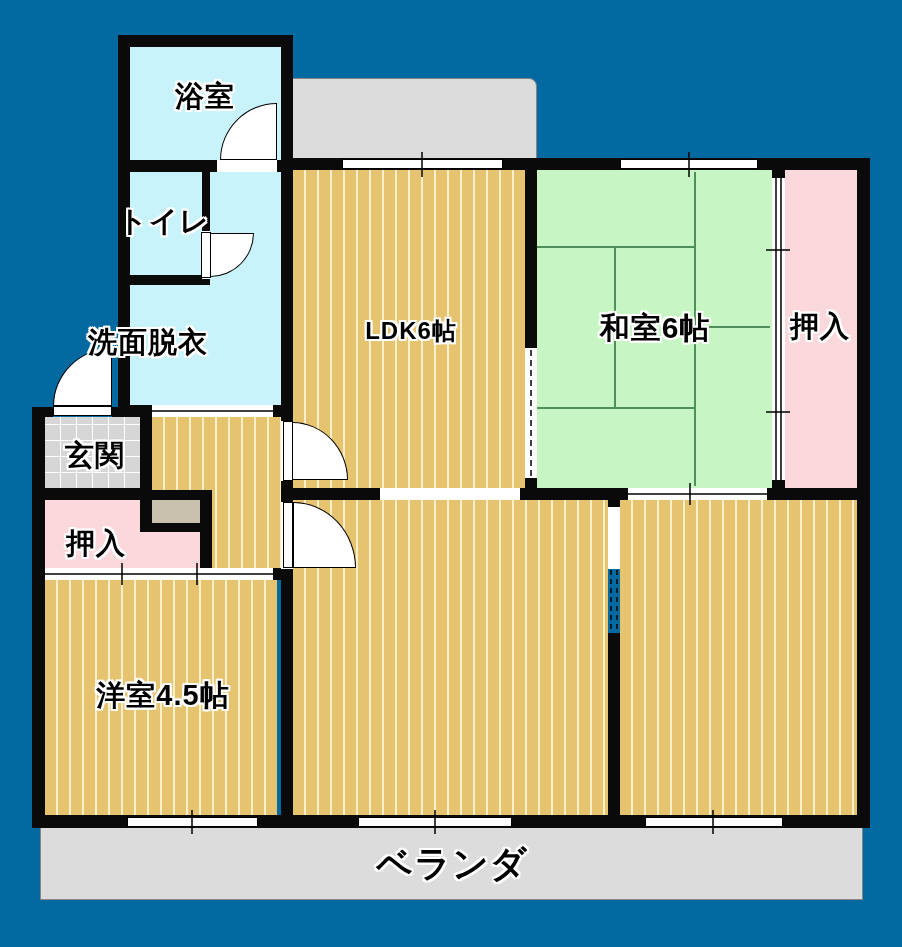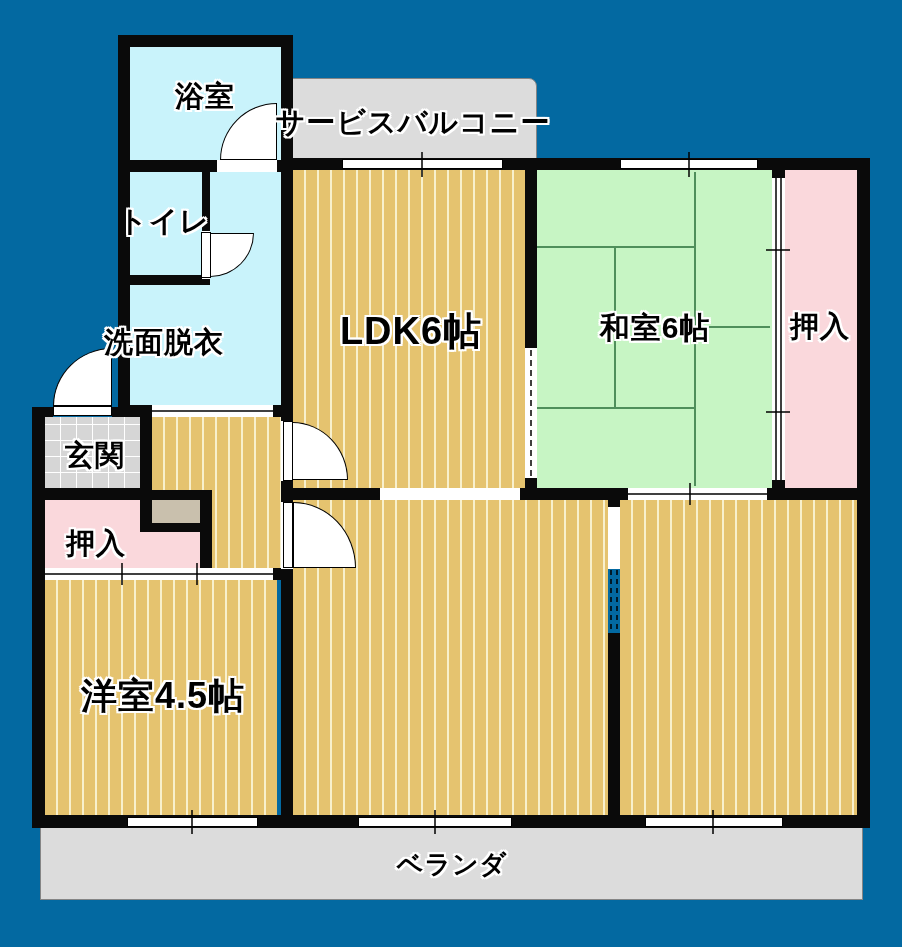--- a/index.html
+++ b/index.html
@@ -133,24 +133,23 @@
   <div class="leaf" style="left:201px;top:232px;width:10px;height:46px;"></div>
   <div class="disc" style="left:210px;top:233px;width:44px;height:44px;border-radius:0 0 100% 0;"></div>
   <div class="leaf" style="left:283px;top:421px;width:10px;height:60px;"></div>
   <div class="disc" style="left:292px;top:422px;width:56px;height:58px;border-radius:0 100% 0 0;"></div>
   <div class="leaf" style="left:283px;top:502px;width:10px;height:66px;"></div>
   <div class="disc" style="left:293px;top:502px;width:63px;height:66px;border-radius:0 100% 0 0;"></div>
   <div class="disc" style="left:53px;top:348px;width:59px;height:58px;border-radius:100% 0 0 0;"></div>
   <div class="leaf" style="left:53px;top:406px;width:59px;height:10px;"></div>
 
   <div class="lbl" style="left:205px;top:97px;font-size:29px;">浴室</div>
-  <div class="lbl" style="left:413px;top:123px;font-size:29px;">サービスバルコニー</div>
   <div class="lbl" style="left:164px;top:222px;font-size:29px;">トイレ</div>
-  <div class="lbl" style="left:164px;top:343px;font-size:29px;">洗面脱衣</div>
-  <div class="lbl" style="left:411px;top:331px;font-size:38px;">LDK6帖</div>
+  <div class="lbl" style="left:148px;top:343px;font-size:29px;">洗面脱衣</div>
+  <div class="lbl" style="left:411px;top:331px;font-size:24px;">LDK6帖</div>
   <div class="lbl" style="left:655px;top:328px;font-size:30px;">和室6帖</div>
   <div class="lbl" style="left:820px;top:327px;font-size:29px;">押入</div>
   <div class="lbl" style="left:95px;top:456px;font-size:29px;">玄関</div>
   <div class="lbl" style="left:96px;top:544px;font-size:29px;">押入</div>
-  <div class="lbl" style="left:163px;top:696px;font-size:36px;">洋室4.5帖</div>
-  <div class="lbl" style="left:452px;top:864px;font-size:26px;">ベランダ</div>
+  <div class="lbl" style="left:163px;top:696px;font-size:29px;">洋室4.5帖</div>
+  <div class="lbl" style="left:452px;top:864px;font-size:36px;">ベランダ</div>
 
 </div>
 
 </body></html>

